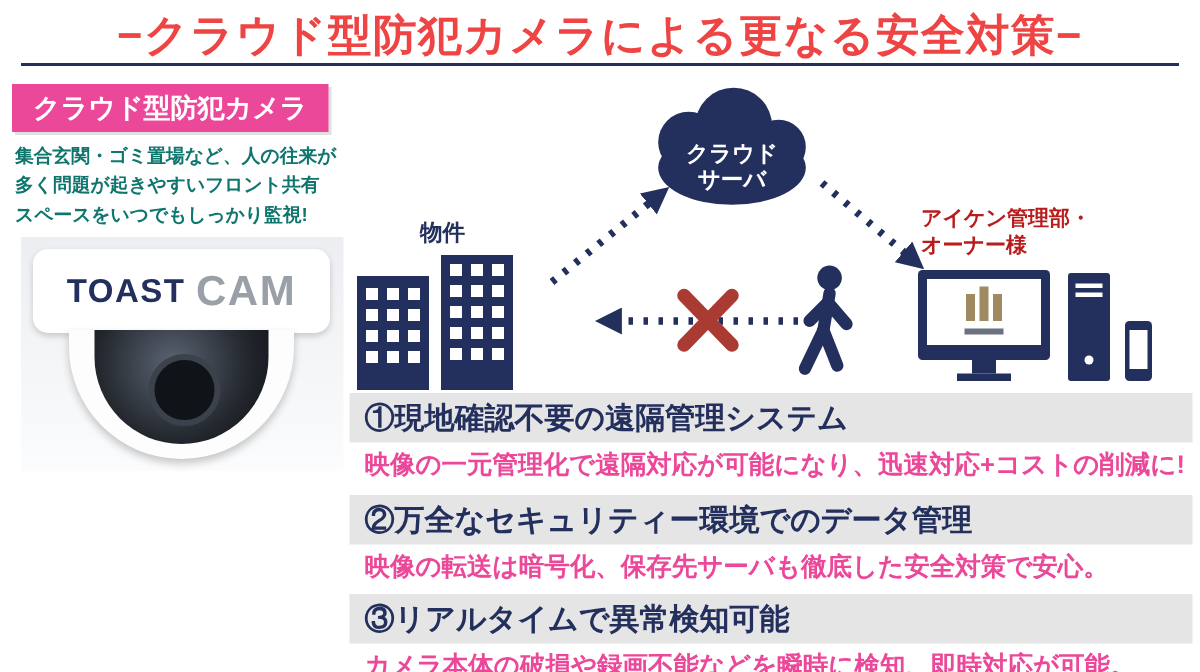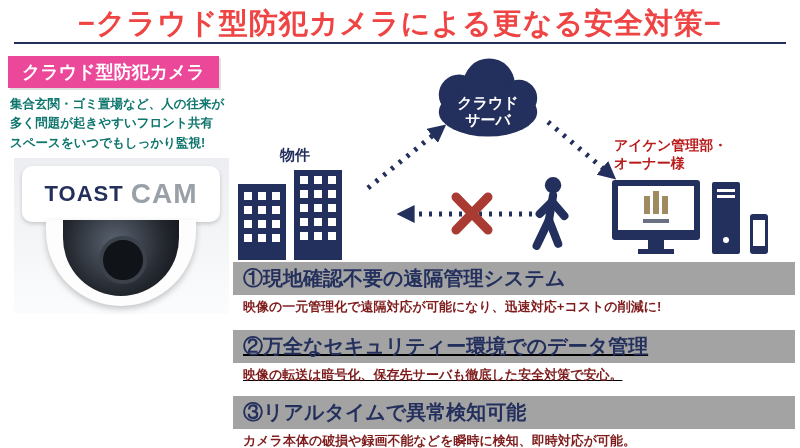--- a/index.html
+++ b/index.html
@@ -64,27 +64,27 @@
   .mgr-label {
     position:absolute; left:614px; top:136px; width:184px;
     color:#b91c1c; font-size:14px; font-weight:bold; line-height:1.3;
   }
   .devices-svg { position:absolute; left:612px; top:180px; width:162px; height:90px; }
   .overlay-svg { position:absolute; left:0; top:0; width:800px; height:448px; pointer-events:none; }
   .dotline { stroke:#232f5c; stroke-width:5; stroke-dasharray:3 7; fill:none; }
   .xline   { stroke:#a93b32; stroke-width:9; stroke-linecap:round; }
   
   .feature { position:absolute; left:233px; width:562px; }
-  .f1 { top:262px; } .f2 { top:330px;text-decoration:underline; } .f3 { top:396px; }
+  .f1 { top:262px; } .f2 { top:330px; } .f3 { top:396px; }
   .feature-title {
-    background:#a3a3a3; color:#232f5c; font-weight:bold; font-size:20px;
+    background:#e5e5e5; color:#232f5c; font-weight:bold; font-size:20px;
     padding:3px 10px; white-space:nowrap;
   }
   .feature-desc {
-    color:#7f1d1d; font-size:13px; font-weight:bold;
+    color:#ec4899; font-size:17px; font-weight:bold;
     padding:3px 10px 0; white-space:nowrap;
   }
 </style>
 </head>
 <body>
 
 <div class="page">
 
   <div class="title">−クラウド型防犯カメラによる更なる安全対策−</div>
   <div class="title-rule"></div>

